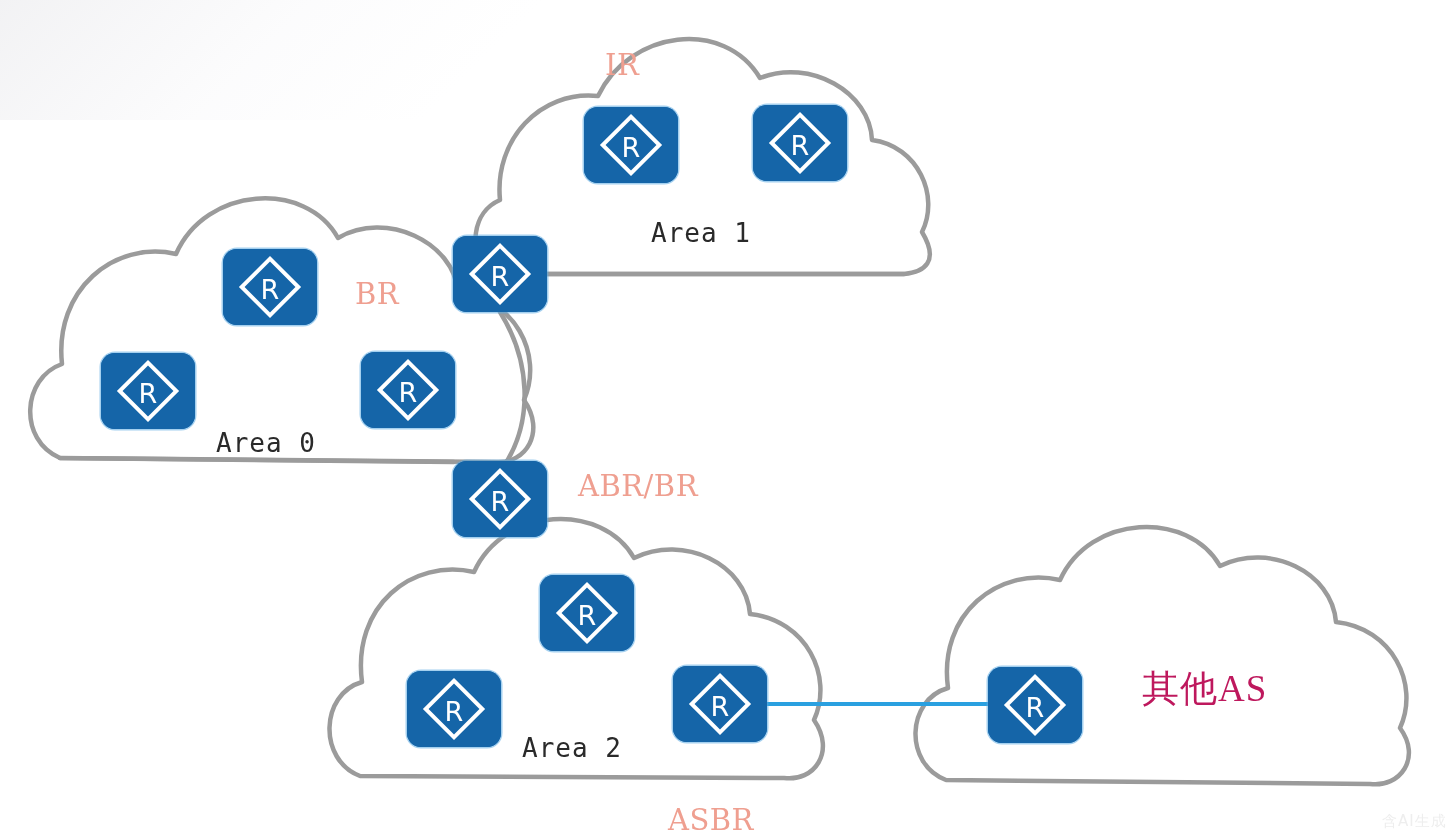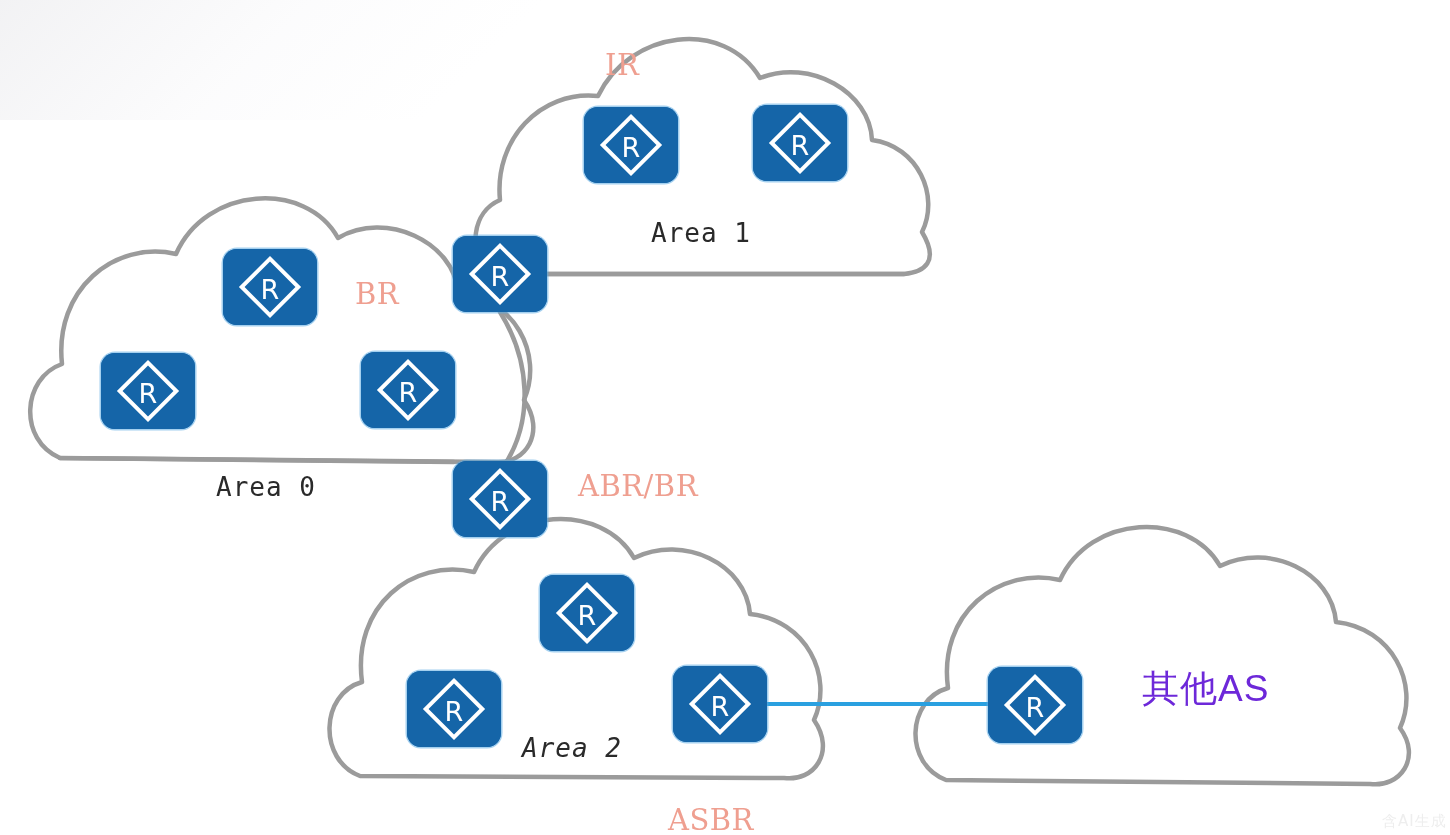--- a/index.html
+++ b/index.html
@@ -75,23 +75,23 @@
     color: #2a2a2a;
     letter-spacing: 1px;
   }
   .role-label {
     font-family: "DejaVu Serif", "Liberation Serif", serif;
     font-size: 29px;
     color: #ef9f90;
     letter-spacing: 0.5px;
   }
   .as-label {
-    font-family: Liberation Sans, sans-serif;
+    font-family: Liberation Serif, serif;
     font-size: 37px;
-    color: #6d28d9;
+    color: #be185d;
     letter-spacing: 1px;
   }
   .watermark {
     position: absolute;
     font-family: "DejaVu Sans", sans-serif;
     font-size: 15px;
     color: #eeeeee;
     letter-spacing: 1px;
   }
 </style>
@@ -236,25 +236,25 @@
       <text x="47" y="50" text-anchor="middle" font-family="DejaVu Sans, sans-serif" font-size="27" fill="#ffffff">R</text>
     </svg>
   </div>
 
   <div class="label role-label" style="left:605px; top:51px;">IR</div>
 
   <div class="label area-label" style="left:651px; top:220px;">Area 1</div>
 
   <div class="label role-label" style="left:355px; top:264px;margin-top:16px;">BR</div>
 
-  <div class="label area-label" style="left:216px; top:430px;margin-top:44px;">Area 0</div>
+  <div class="label area-label" style="left:216px; top:430px;">Area 0</div>
 
   <div class="label role-label" style="left:578px; top:472px;">ABR/BR</div>
 
-  <div class="label area-label" style="left:522px; top:735px;font-style:italic;">Area 2</div>
+  <div class="label area-label" style="left:522px; top:735px;">Area 2</div>
 
   <div class="label role-label" style="left:668px; top:806px;">ASBR</div>
 
   <div class="label as-label" style="left:1142px; top:670px;">其他AS</div>
 
   <div class="watermark" style="left:1382px; top:812px;">含AI生成</div>
 
 </div>
 
 </body></html>

